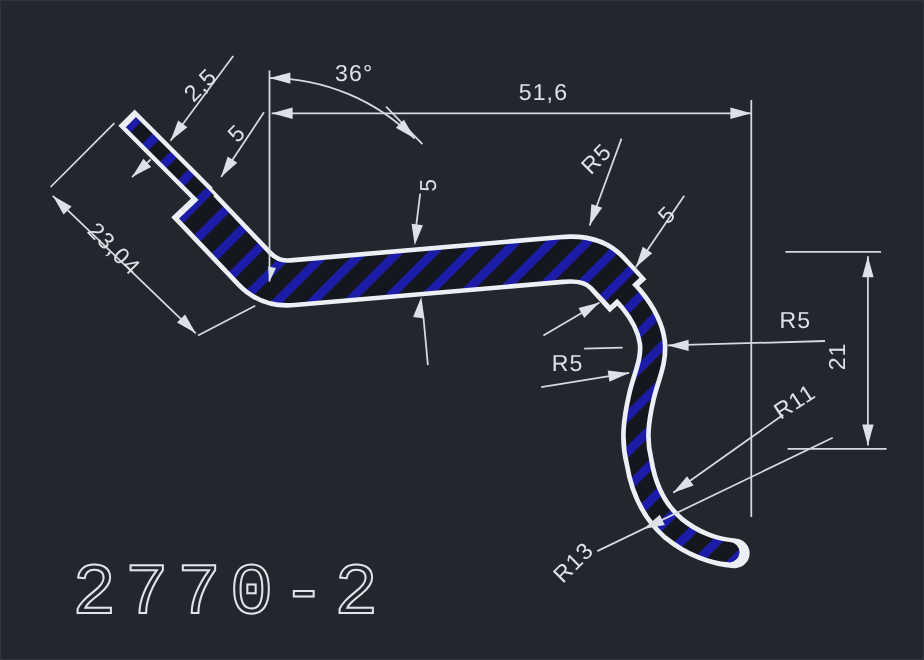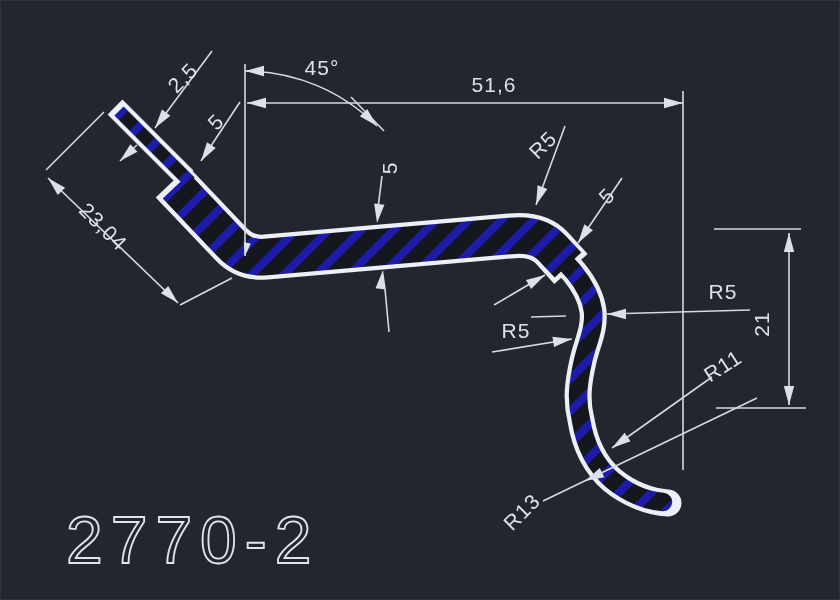--- a/index.html
+++ b/index.html
@@ -18,21 +18,21 @@
     color:#dde1ea;
     letter-spacing:1px;
     white-space:nowrap;
     transform-origin:center center;
   }
   .profile-line{stroke:#eceff4;fill:none;}
   .dimline{stroke:#d4d9e2;stroke-width:1.6;fill:none;}
   .arrow{fill:#dce0e9;stroke:none;}
   #drawing-title{
     position:absolute;left:66px;top:502px;
-    font-family:Liberation Sans, sans-serif;
+    font-family:Liberation Mono, monospace;
     font-size:66px;
     letter-spacing:8px;
     font-weight:400;
     color:#dfe3ec;
     -webkit-text-fill-color:transparent;
     -webkit-text-stroke:1.8px #dfe3ec;
   }
 </style>
 </head>
 <body>
@@ -158,21 +158,21 @@
       <g transform="translate(377,223) rotate(97)">
           <path class="arrow" d="M0,0 L-19,-5.2 L-19,5.2 Z"></path>
         </g>
       <g transform="translate(383,270) rotate(277)">
           <path class="arrow" d="M0,0 L-19,-5.2 L-19,5.2 Z"></path>
         </g>
     </g>
   </svg>
 
   <div class="dim" style="left:183px;top:78px;transform:translate(-50%,-50%) rotate(-45deg);">2,5</div>
-  <div class="dim" style="left:322px;top:68px;transform:translate(-50%,-50%);">45°</div>
+  <div class="dim" style="left:322px;top:68px;transform:translate(-50%,-50%);">36°</div>
   <div class="dim" style="left:494px;top:85px;transform:translate(-50%,-50%);">51,6</div>
   <div class="dim" style="left:216px;top:122px;transform:translate(-50%,-50%) rotate(-45deg);">5</div>
   <div class="dim" style="left:103px;top:227px;transform:translate(-50%,-50%) rotate(45deg);">23,04</div>
   <div class="dim" style="left:390px;top:168px;transform:translate(-50%,-50%) rotate(-90deg);">5</div>
   <div class="dim" style="left:543px;top:145px;transform:translate(-50%,-50%) rotate(-45deg);">R5</div>
   <div class="dim" style="left:607px;top:196px;transform:translate(-50%,-50%) rotate(-45deg);">5</div>
   <div class="dim" style="left:723px;top:292px;transform:translate(-50%,-50%);">R5</div>
   <div class="dim" style="left:516px;top:331px;transform:translate(-50%,-50%);">R5</div>
   <div class="dim" style="left:762px;top:324px;transform:translate(-50%,-50%) rotate(-90deg);">21</div>
   <div class="dim" style="left:723px;top:366px;transform:translate(-50%,-50%) rotate(-33deg);">R11</div>

